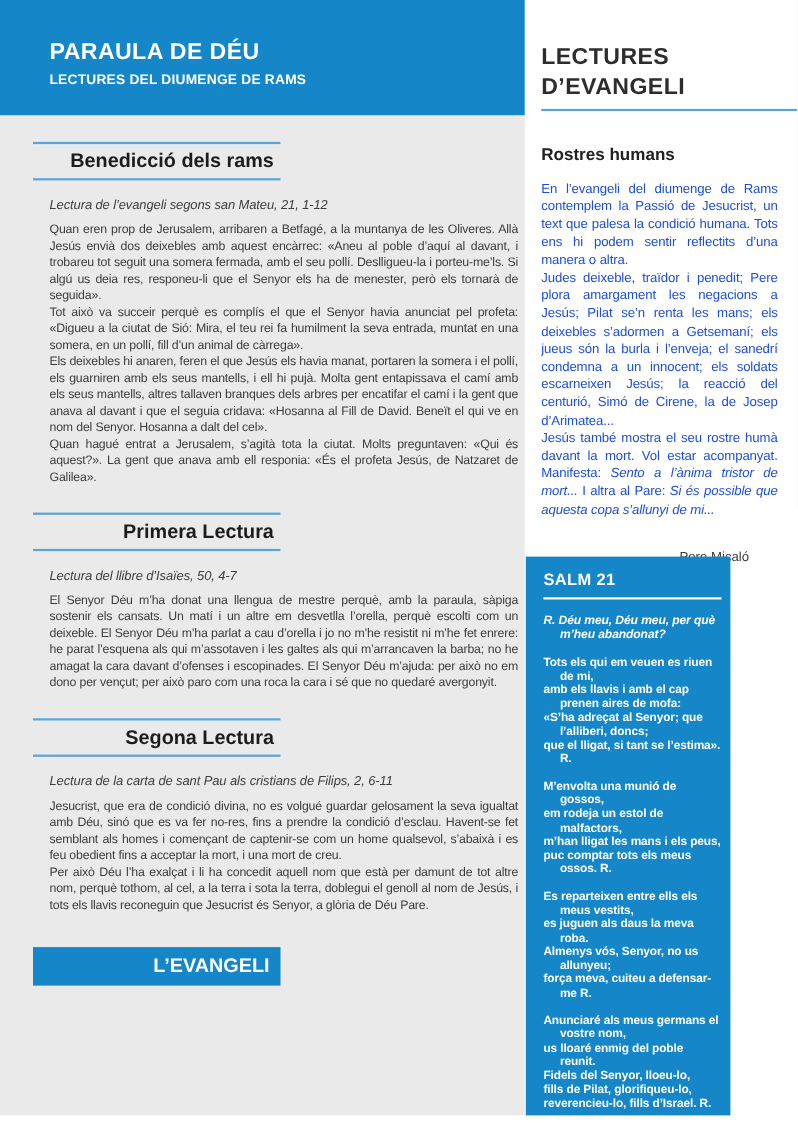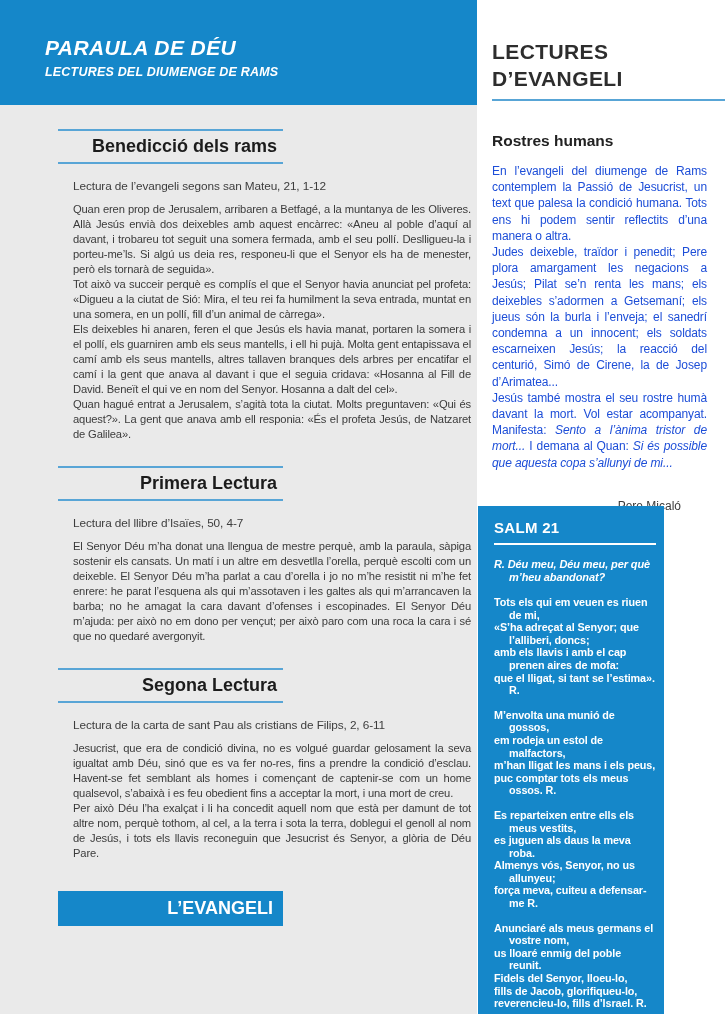--- a/index.html
+++ b/index.html
@@ -8,46 +8,46 @@
     --panel:#eaeaea;
   }
   html,body{margin:0;padding:0;background:#fff;}
   .page{
     position:relative;width:725px;height:1024px;background:#fff;overflow:hidden;
     font-family:"Liberation Sans","DejaVu Sans",sans-serif;
   }
   
   .top-banner{
     position:absolute;left:0;top:0;width:477px;height:105px;
-    background:var(--blue);box-sizing:border-box;padding:36px 0 0 45px;font-style:italic;
+    background:var(--blue);box-sizing:border-box;padding:36px 0 0 45px;
   }
   .banner-title{font-size:21px;font-weight:700;color:#fff;letter-spacing:.4px;}
   .banner-sub{font-size:12.5px;font-weight:700;color:#fff;margin-top:5px;letter-spacing:.2px;}
 
   
   .mast-right{
     position:absolute;left:492px;top:38px;width:220px;
     font-size:21px;line-height:27px;font-weight:700;color:#2d2d2d;letter-spacing:.4px;
   }
   .mast-rule{position:absolute;left:492px;top:99px;width:233px;height:2px;background:var(--rule);}
 
   
   .left-panel{
     position:absolute;left:0;top:105px;width:477px;height:909px;
-    background:var(--panel);box-sizing:border-box;overflow:hidden;padding-left:28px;
+    background:var(--panel);box-sizing:border-box;overflow:hidden;
   }
   .sec-hdr{
     margin:24px 0 0 30px;width:225px;box-sizing:border-box;
     border-top:2px solid var(--rule);border-bottom:2px solid var(--rule);
     padding:5px 6px 5px 0;text-align:right;
     font-size:18px;font-weight:700;color:#1c1c1c;
   }
   .sec-hdr.solid{background:var(--blue);border:none;color:#fff;padding:7px 10px 7px 0;margin-top:30px;}
   .sec-body{padding:0 6px 0 45px;}
-  .lead{font-size:11.8px;color:#3d3d3d;margin:15px 0 9px;letter-spacing:-.1px;}
+  .lead{font-style:italic;font-size:11.8px;color:#3d3d3d;margin:15px 0 9px;letter-spacing:-.1px;}
   .para{
     font-size:11.2px;line-height:15px;color:#3b3b3b;text-align:justify;margin:0;
     letter-spacing:-.15px;
   }
 
   
   .right-col{position:absolute;left:492px;top:132px;width:215px;}
   .article-hdr{margin:0 0 13px;font-size:15.5px;font-weight:700;color:#222;}
   .apara{margin:0;font-size:12px;line-height:16.2px;color:#1d4ed8;text-align:justify;letter-spacing:-.1px;}
   .apara em{font-style:italic;}
@@ -119,33 +119,33 @@
     <section>
       <h2 class="sec-hdr solid">L’EVANGELI</h2>
     </section>
 
   </main>
 
   <aside class="right-col">
     <h3 class="article-hdr">Rostres humans</h3>
     <p class="apara">En l’evangeli del diumenge de Rams contemplem la Passió de Jesucrist, un text que palesa la condició humana. Tots ens hi podem sentir reflectits d’una manera o altra.</p>
     <p class="apara">Judes deixeble, traïdor i penedit; Pere plora amargament les negacions a Jesús; Pilat se’n renta les mans; els deixebles s’adormen a Getsemaní; els jueus són la burla i l’enveja; el sanedrí condemna a un innocent; els soldats escarneixen Jesús; la reacció del centurió, Simó de Cirene, la de Josep d’Arimatea...</p>
-    <p class="apara"><span>Jesús també mostra el seu rostre humà davant la mort. Vol estar acompanyat. Manifesta: </span><em>Sento a l’ànima tristor de mort...</em><span> I demana al Quan: </span><em>Si és possible que aquesta copa s’allunyi de mi...</em></p>
+    <p class="apara"><span>Jesús també mostra el seu rostre humà davant la mort. Vol estar acompanyat. Manifesta: </span><em>Sento a l’ànima tristor de mort...</em><span> I altra al Pare: </span><em>Si és possible que aquesta copa s’allunyi de mi...</em></p>
     <p class="signature">Pere Micaló</p>
   </aside>
 
   <aside class="salm-box">
     <div class="salm-title">SALM 21</div>
     <div class="salm-rule"></div>
     <div class="refrain">R. Déu meu, Déu meu, per què m’heu abandonat?</div>
 
     <div class="stanza">
       <div class="verse">Tots els qui em veuen es riuen de mi,</div>
+      <div class="verse">amb els llavis i amb el cap prenen aires de mofa:</div>
       <div class="verse">«S’ha adreçat al Senyor; que l’alliberi, doncs;</div>
-      <div class="verse">amb els llavis i amb el cap prenen aires de mofa:</div>
       <div class="verse">que el lligat, si tant se l’estima». R.</div>
     </div>
 
     <div class="stanza">
       <div class="verse">M’envolta una munió de gossos,</div>
       <div class="verse">em rodeja un estol de malfactors,</div>
       <div class="verse">m’han lligat les mans i els peus,</div>
       <div class="verse">puc comptar tots els meus ossos. R.</div>
     </div>
 
@@ -153,18 +153,18 @@
       <div class="verse">Es reparteixen entre ells els meus vestits,</div>
       <div class="verse">es juguen als daus la meva roba.</div>
       <div class="verse">Almenys vós, Senyor, no us allunyeu;</div>
       <div class="verse">força meva, cuiteu a defensar-me R.</div>
     </div>
 
     <div class="stanza">
       <div class="verse">Anunciaré als meus germans el vostre nom,</div>
       <div class="verse">us lloaré enmig del poble reunit.</div>
       <div class="verse">Fidels del Senyor, lloeu-lo,</div>
-      <div class="verse">fills de Jacob, glorifiqueu-lo,</div>
+      <div class="verse">fills de Pilat, glorifiqueu-lo,</div>
       <div class="verse">reverencieu-lo, fills d’Israel. R.</div>
     </div>
   </aside>
 
 </div>
 
 </body></html>

